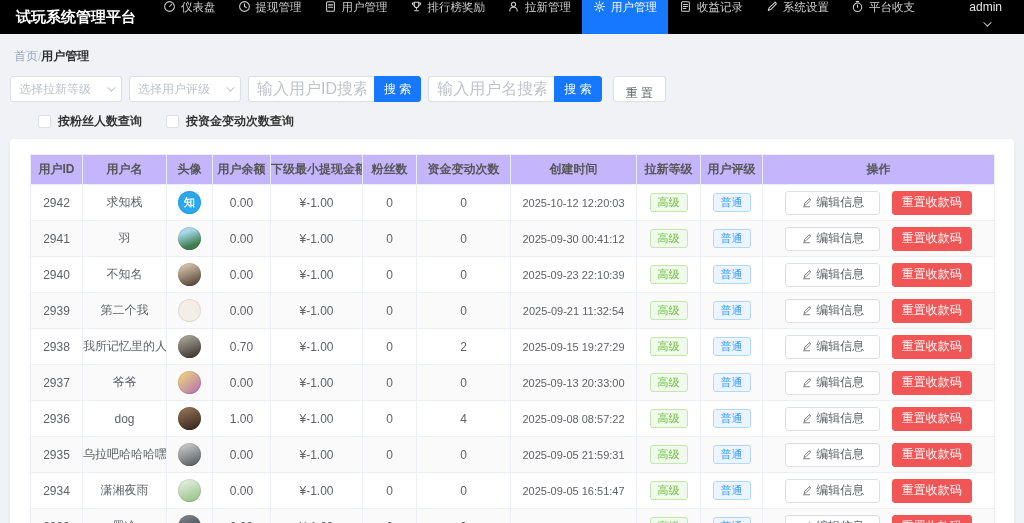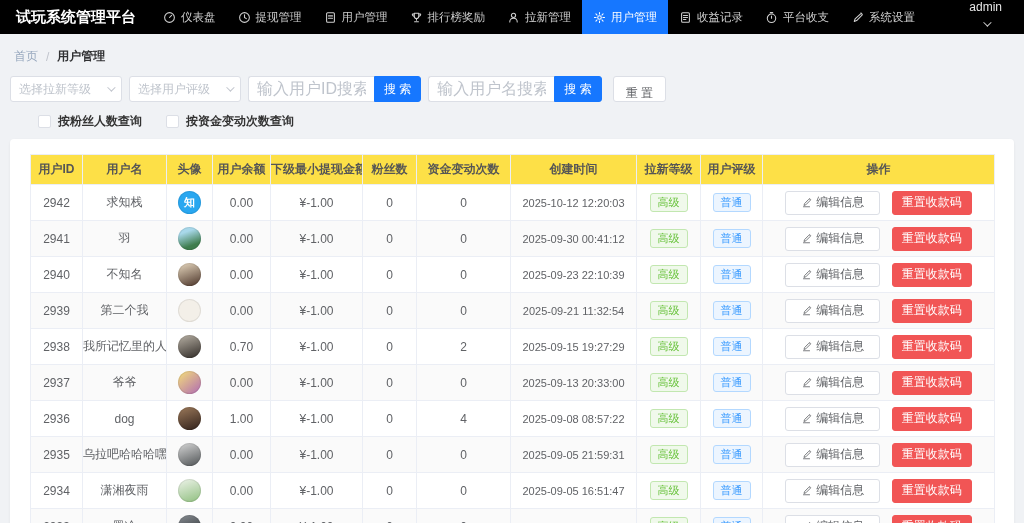--- a/index.html
+++ b/index.html
@@ -3,30 +3,30 @@
 <meta charset="utf-8">
 <style>
   * { margin:0; padding:0; box-sizing:border-box; }
   html,body { width:1024px; height:523px; overflow:hidden; }
   body { font-family:"Liberation Sans","DejaVu Sans",sans-serif; background:#f0f2f5; font-size:12px; color:#303133; }
 
   
   .navbar { height:34px; background:#000; display:flex; align-items:stretch; }
   .brand { color:#fff; font-size:15px; font-weight:700; display:flex; align-items:center; padding:0 16px 0 16px; white-space:nowrap; }
   .nav { display:flex; align-items:stretch; }
-  .nav-item { display:flex; align-items:center; gap:5px; padding:0 11px; color:#cfcfcf; font-size:11.5px; cursor:pointer; text-decoration:none; white-space:nowrap; }
+  .nav-item { display:flex; align-items:flex-start; gap:5px; padding:0 11px; color:#cfcfcf; font-size:11.5px; cursor:pointer; text-decoration:none; white-space:nowrap; }
   .nav-item.active { background:#1677ff; color:#fff; }
   .nav-icon { display:inline-flex; width:13px; height:13px; }
   .nav-icon svg { width:13px; height:13px; stroke:currentColor; fill:none; stroke-width:1.3; stroke-linecap:round; stroke-linejoin:round; }
   .nav-user { margin-left:auto; display:flex; align-items:center; gap:7px; color:#e6e6e6; font-size:12px; padding:0 22px; cursor:pointer;flex-direction:column; }
   .chev { width:6px; height:6px; border-right:1.4px solid #cfcfcf; border-bottom:1.4px solid #cfcfcf; transform:rotate(45deg) translateY(-2px); display:inline-block; }
 
   
   .content { padding:0 10px; }
-  .breadcrumb { margin:14px 0 4px 4px; font-size:12px; color:#97a8be; display:flex; gap:8px; align-items:center; }
+  .breadcrumb { margin:14px 0 4px 4px; font-size:12px; color:#97a8be; display:flex; gap:0; align-items:center; }
   .bc-home { color:#97a8be; cursor:pointer; }
   .bc-sep { color:#c0c4cc; }
   .bc-cur { color:#303133; font-weight:600; }
 
   .filters { margin-top:11px; display:flex; align-items:center; gap:7px; }
   .select { width:112px; height:26px; background:#fff; border:1px solid #dcdfe6; border-radius:3px; display:flex; align-items:center; justify-content:space-between; padding:9px 8px; cursor:pointer; }
   .select .ph { color:#bfc4cc; font-size:12px; white-space:nowrap; overflow:hidden; }
   .sel-chev { width:6px; height:6px; border-right:1.3px solid #c0c4cc; border-bottom:1.3px solid #c0c4cc; transform:rotate(45deg) translateY(-2px); flex:0 0 auto; margin-left:4px; }
   .input-group { display:flex; align-items:stretch; }
   .input-group input { width:126px; height:26px; border:1px solid #dcdfe6; border-right:none; border-radius:3px 0 0 3px; padding:0 8px; font-size:16px; color:#303133; outline:none; font-family:inherit; }
@@ -35,21 +35,21 @@
   .btn-plain { height:26px; padding:8px 12px; background:#fff; border:1px solid #dcdfe6; border-radius:3px; color:#606266; font-size:12px; cursor:pointer; margin-left:4px; white-space:nowrap; font-family:inherit; }
 
   .check-row { margin:11px 0 0 28px; display:flex; gap:24px; align-items:center; }
   .checkbox { display:flex; align-items:center; gap:7px; cursor:pointer; font-weight:700; color:#333; font-size:12px; }
   .box { width:13px; height:13px; background:#fff; border:1px solid #dcdfe6; border-radius:2px; display:inline-block; }
 
   
   .card { margin-top:9px; background:#fff; border-radius:4px; box-shadow:0 1px 3px rgba(0,0,0,.06); padding:15px 20px 20px 20px; min-height:400px; }
   table { width:100%; border-collapse:collapse; table-layout:fixed; }
   th, td { border:1px solid #ebeef5; text-align:center; font-size:12px; color:#606266; overflow:hidden; white-space:nowrap; }
-  th { height:30px; background:#fde047; color:#555; font-weight:700; }
+  th { height:30px; background:#c4b5fd; color:#555; font-weight:700; }
   td { height:36px; }
   tbody tr:nth-child(even) td { background:#fafafa; }
   .cell-date { font-size:11px; }
   .avatar { width:23px; height:23px; border-radius:50%; display:inline-flex; align-items:center; justify-content:center; color:#fff; font-size:11px; font-weight:700; box-shadow:inset 0 0 0 1px rgba(0,0,0,.08); vertical-align:middle; }
   .tag { display:inline-block; height:19px; line-height:17px; padding:0 7px; border-radius:3px; font-size:11px; border:1px solid; }
   .tag-green { background:#f0f9eb; border-color:#c2e7b0; color:#67c23a; }
   .tag-blue  { background:#ecf5ff; border-color:#b3d8ff; color:#409eff; }
   .ops { white-space:nowrap; }
   .btn-edit { height:24px; padding:0 15px; background:#fff; border:1px solid #dcdfe6; border-radius:3px; color:#606266; font-size:12px; cursor:pointer; display:inline-flex; align-items:center; gap:4px; vertical-align:middle; font-family:inherit; }
   .btn-edit svg { width:11px; height:11px; stroke:#606266; fill:none; stroke-width:1.2; }
@@ -130,34 +130,34 @@
             <rect x="3.2" y="2.2" width="9.6" height="11.6" rx="1.2"></rect>
             <path d="M5.5 5.5h5M5.5 8h5M5.5 10.5h3"></path>
           </svg>
         </span>
         <span>收益记录</span>
       </a>
 
       <a class="nav-item">
         <span class="nav-icon">
           <svg viewBox="0 0 16 16">
+            <path d="M12.2 2.4l1.4 1.4a1 1 0 0 1 0 1.4L7 11.8l-3 1 1-3 6.8-6.4a1 1 0 0 1 1.4 0z"></path>
+          </svg>
+        </span>
+        <span>系统设置</span>
+      </a>
+
+      <a class="nav-item">
+        <span class="nav-icon">
+          <svg viewBox="0 0 16 16">
             <circle cx="8" cy="9" r="5.2"></circle>
             <path d="M8 9V6.2M6.5 2h3"></path>
           </svg>
         </span>
         <span>平台收支</span>
-      </a>
-
-      <a class="nav-item">
-        <span class="nav-icon">
-          <svg viewBox="0 0 16 16">
-            <path d="M12.2 2.4l1.4 1.4a1 1 0 0 1 0 1.4L7 11.8l-3 1 1-3 6.8-6.4a1 1 0 0 1 1.4 0z"></path>
-          </svg>
-        </span>
-        <span>系统设置</span>
       </a>
     </nav>
   <div class="nav-user">
     <span>admin</span>
     <span class="chev"></span>
   </div>
 </header>
 
 <div class="content">
 

